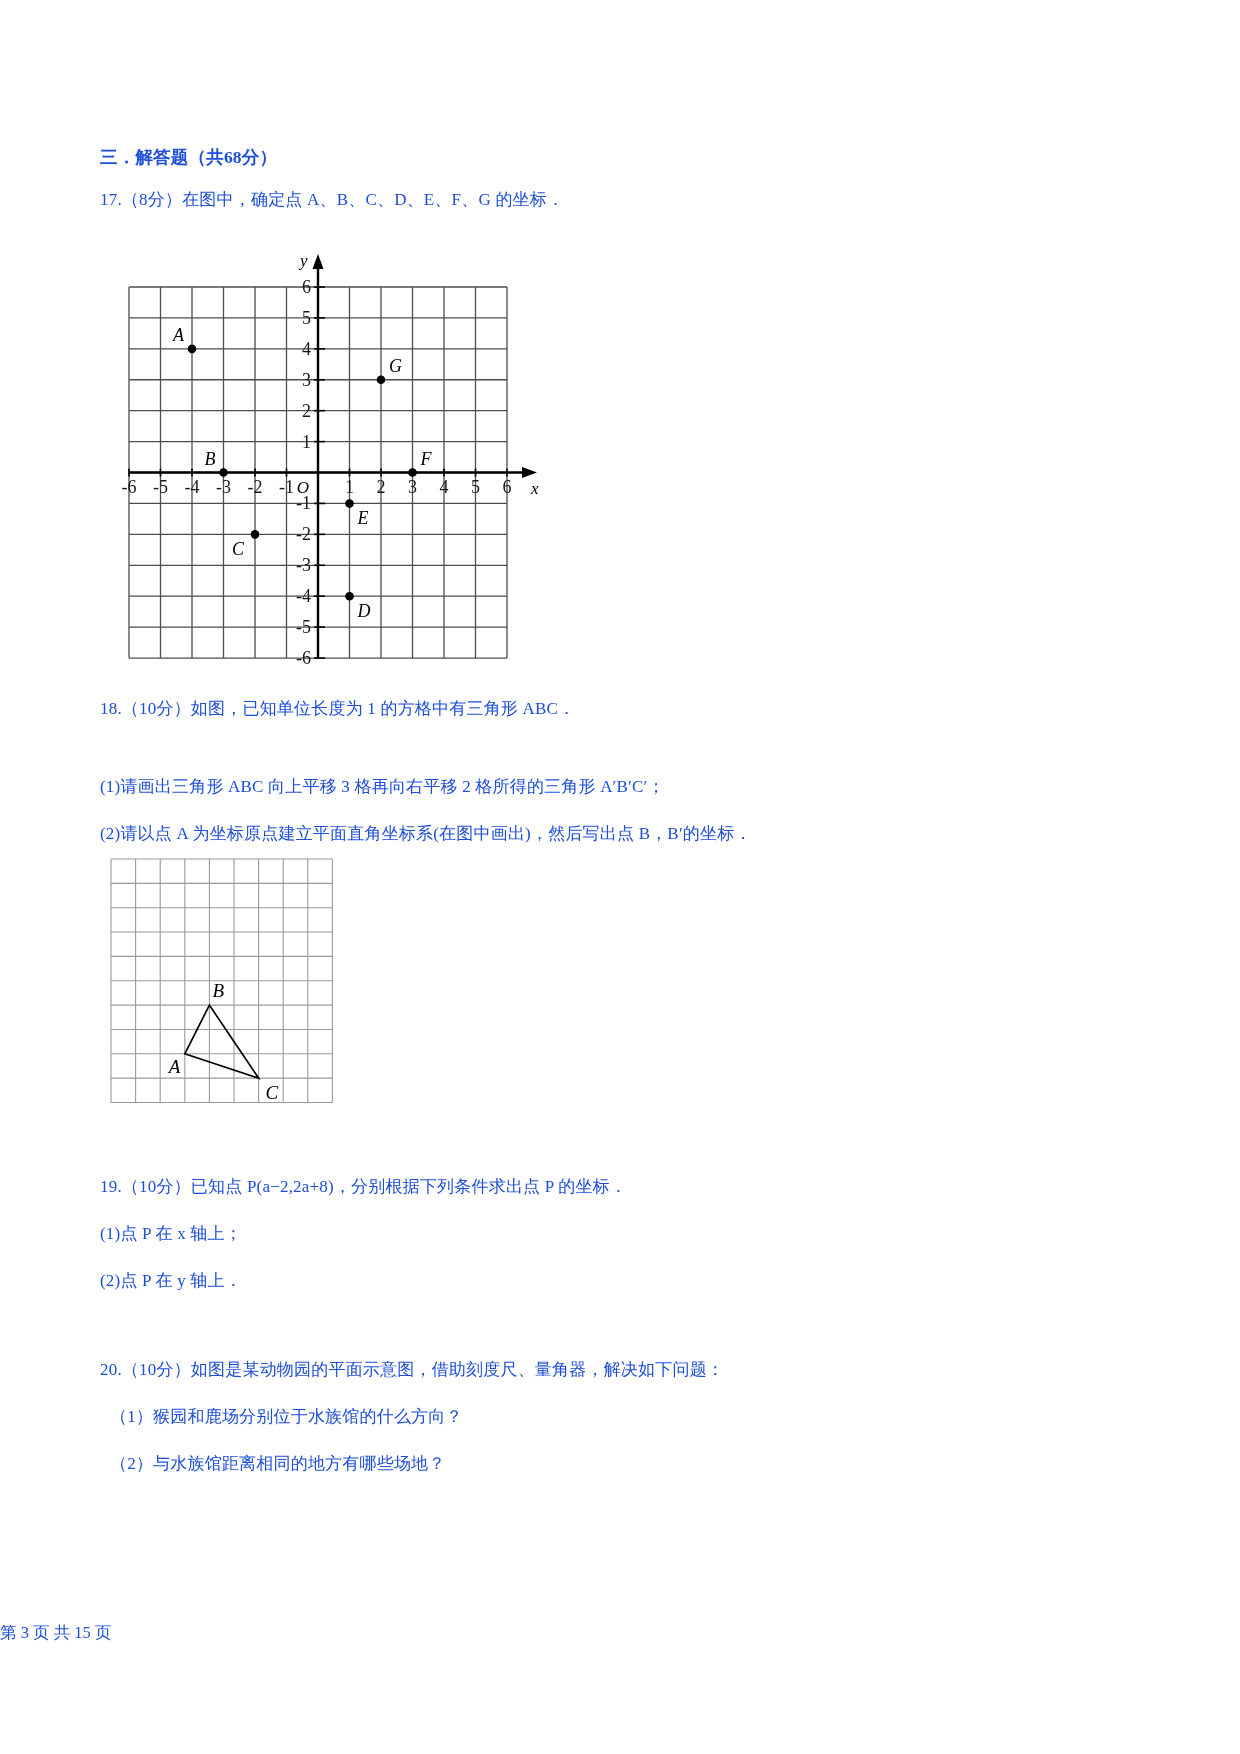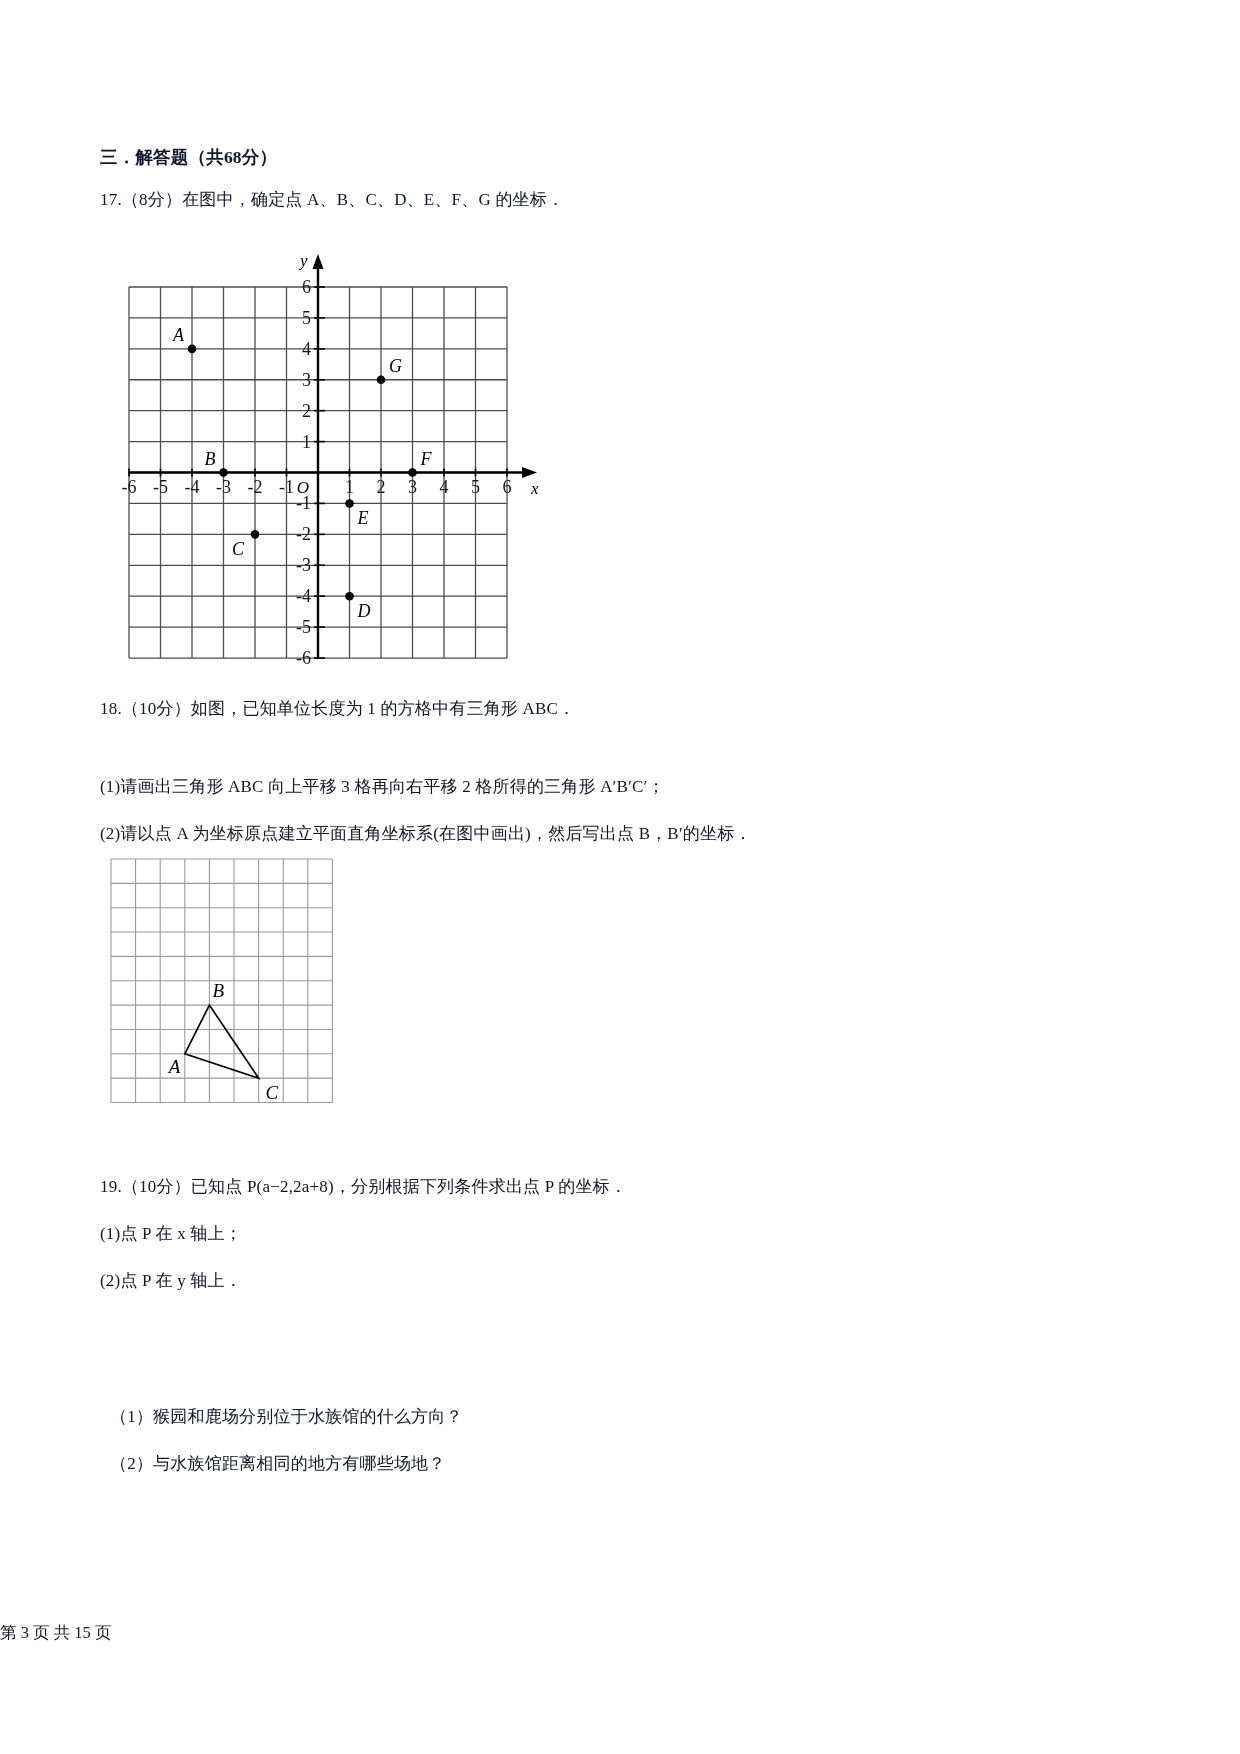--- a/index.html
+++ b/index.html
@@ -1,18 +1,18 @@
 <!DOCTYPE html>
 <html><head>
 <meta charset="utf-8">
 <style>
   *{margin:0;padding:0;box-sizing:border-box}
   html,body{background:#ffffff}
   .page{position:relative;width:1240px;height:1754px;background:#fff;overflow:hidden;
-        font-family:"Liberation Serif","DejaVu Serif",serif;color:#0f172a}
+        font-family:"Liberation Serif","DejaVu Serif",serif;color:#1d4ed8}
   .t{position:absolute;font-size:17px;white-space:nowrap;letter-spacing:.2px;line-height:1.3}
   .heading{font-weight:bold;font-size:17.5px}
   .footer{position:absolute;left:0;width:100%;font-size:16.5px}
   svg.fig{position:absolute}
 </style>
 </head>
 <body>
 
 <div class="page">
 
@@ -157,17 +157,18 @@
         <text x="73.80000000000001" y="222.8" font-size="19" font-style="italic">A</text>
         <text x="117.4" y="147.10000000000002" font-size="19" font-style="italic">B</text>
         <text x="170.60000000000002" y="249.15" font-size="19" font-style="italic">C</text>
       </g>
     </svg>
 
   <div class="t" style="left:100px;top:1176px">19.（10分）已知点 P(a−2,2a+8)，分别根据下列条件求出点 P 的坐标．</div>
   <div class="t" style="left:100px;top:1223px">(1)点 P 在 x 轴上；</div>
   <div class="t" style="left:100px;top:1270px">(2)点 P 在 y 轴上．</div>
 
+  <div class="t" style="left:100px;top:1359px">20.（10分）如图是某动物园的平面示意图，借助刻度尺、量角器，解决如下问题：</div>
   <div class="t" style="left:110px;top:1406px">（1）猴园和鹿场分别位于水族馆的什么方向？</div>
   <div class="t" style="left:110px;top:1453px">（2）与水族馆距离相同的地方有哪些场地？</div>
 
   <div class="footer" style="top:1622px">第 3 页 共 15 页</div>
 </div>
 
 </body></html>

